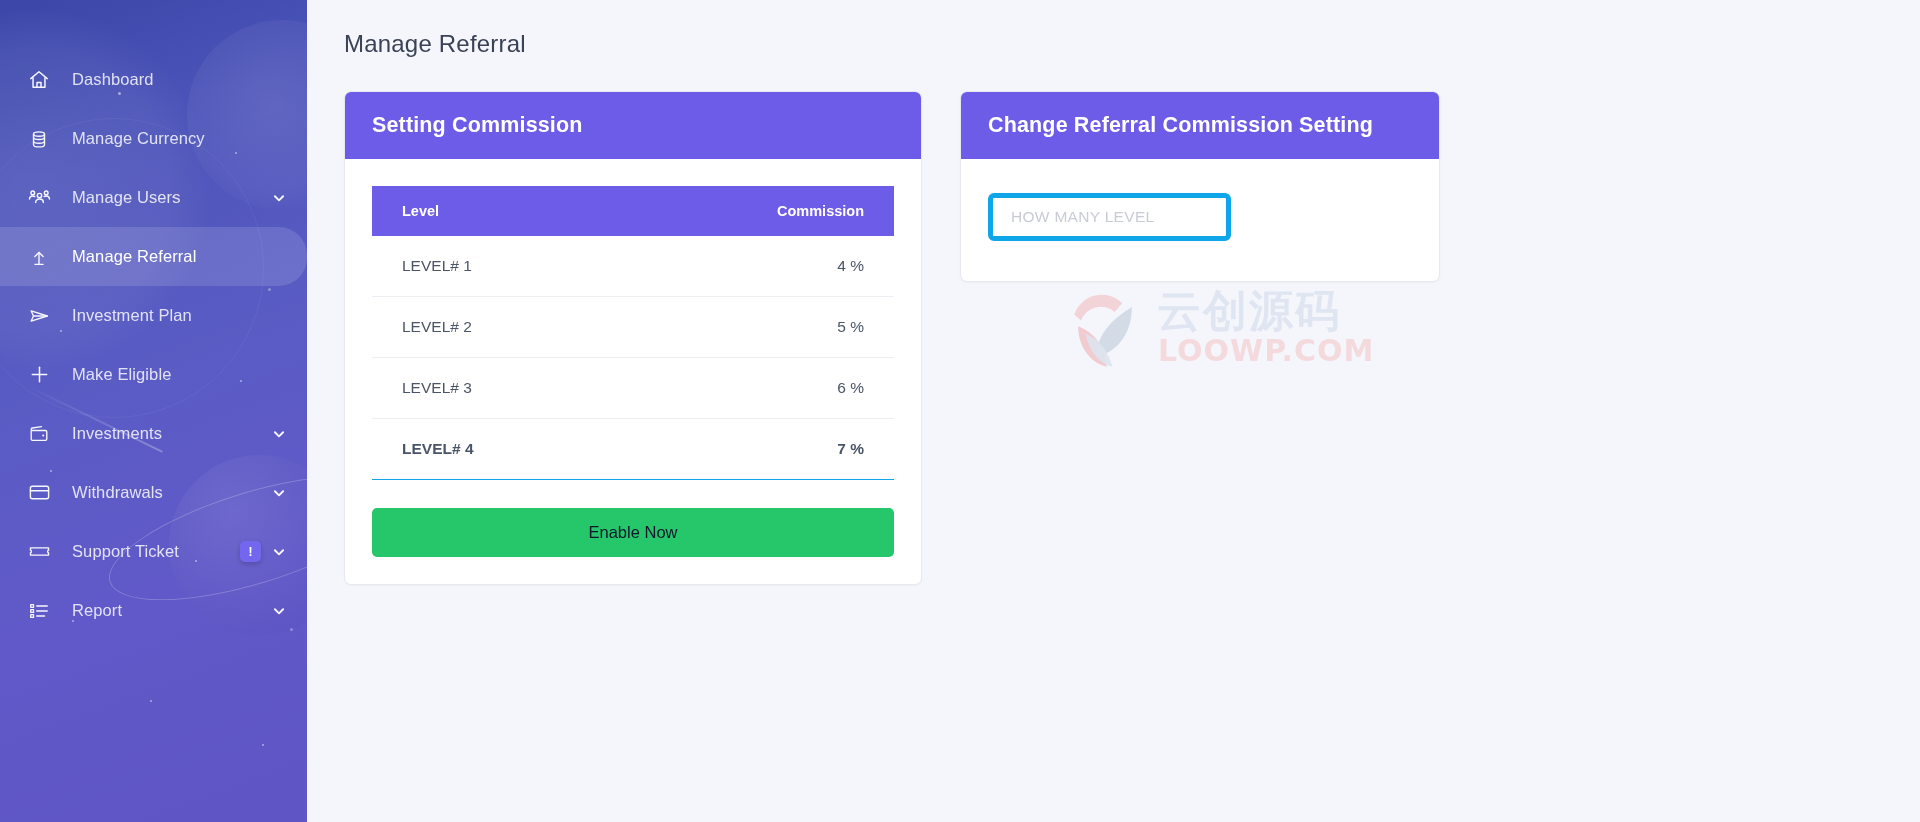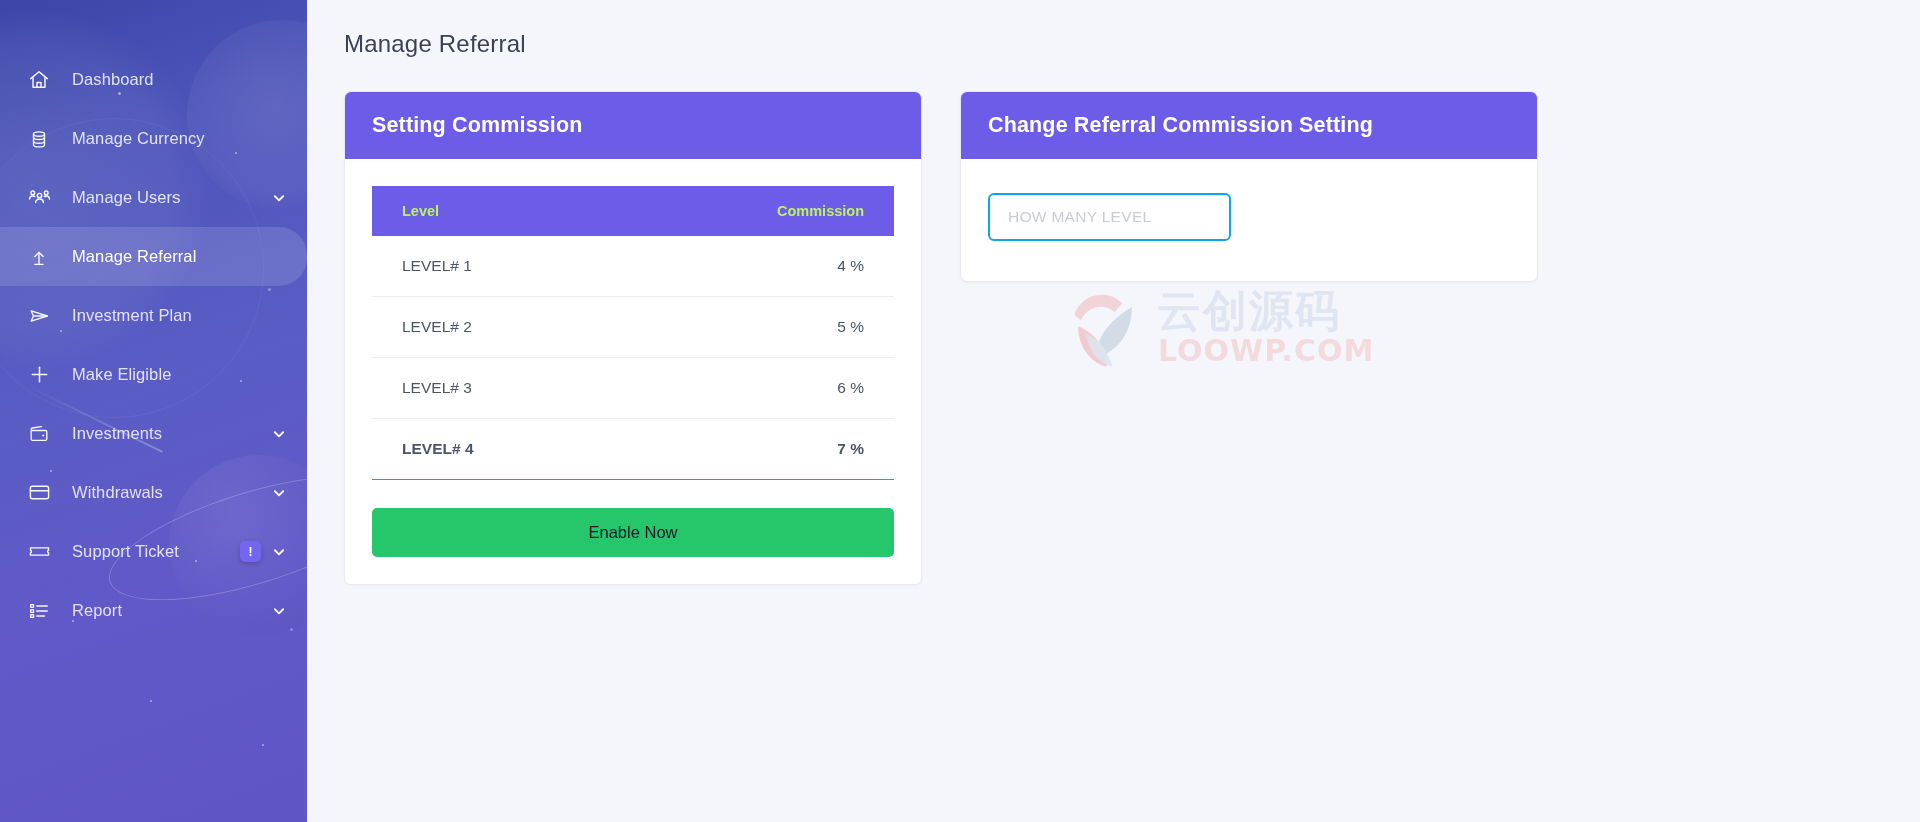--- a/index.html
+++ b/index.html
@@ -103,37 +103,37 @@
     display: flex; gap: 38px;
     padding: 33px 37px 0 37px; align-items: flex-start;
   }
   .card {
     background: #fff;
     border: 1px solid #e6e9f2;
     border-radius: 7px;
     box-shadow: 0 1px 2px rgba(50,60,100,.04);
   }
   .card-left { width: 578px; }
-  .card-right { width: 578px; }
+  .card-right { width: 480px; }
   .card-head {
     background: #6c5ce7;
     border-radius: 6px 6px 0 0;
     padding: 21px 27px;
     color: #fff;
     font-size: 21.5px;
     font-weight: 700;
     letter-spacing: .15px;
   }
   .card-body { padding: 27px 27px 27px 27px; }
   .card-right .card-body { padding: 34px 27px 40px 27px; }
 
   
   table.ref { width: 100%; border-collapse: collapse; }
   table.ref thead th {
-    background: #6c5ce7; color: #bef264;
+    background: #6c5ce7; color: #ffffff;
     font-size: 14.5px; font-weight: 700;
     padding: 17px 30px;
     text-align: left;
   }
   table.ref thead th.r { text-align: right; }
   table.ref tbody td {
     padding: 21px 30px;
     font-size: 15.5px; color: #4a5568;
     border-bottom: 1px solid #eceef3;
     background: #fff;
@@ -147,21 +147,21 @@
     color: #0f172a; border: none; border-radius: 5px;
     font-size: 16.5px; padding: 15px 0;
     margin-top: 28px; cursor: pointer;
     font-family: inherit;
   }
 
   
   .form-row { display: flex; gap: 36px; align-items: center; }
   .lvl-input {
     width: 243px; height: 48px;
-    border: 2px solid #0ea5e9;
+    border: 5px solid #0ea5e9;
     border-radius: 6px;
     padding: 0 18px;
     font-size: 15.5px;
     color: #566;
     font-family: inherit;
     background: #fff;
     outline: none;
   }
   .lvl-input::placeholder { color: #c9ccd4; letter-spacing: .3px; }
   .btn-generate {

